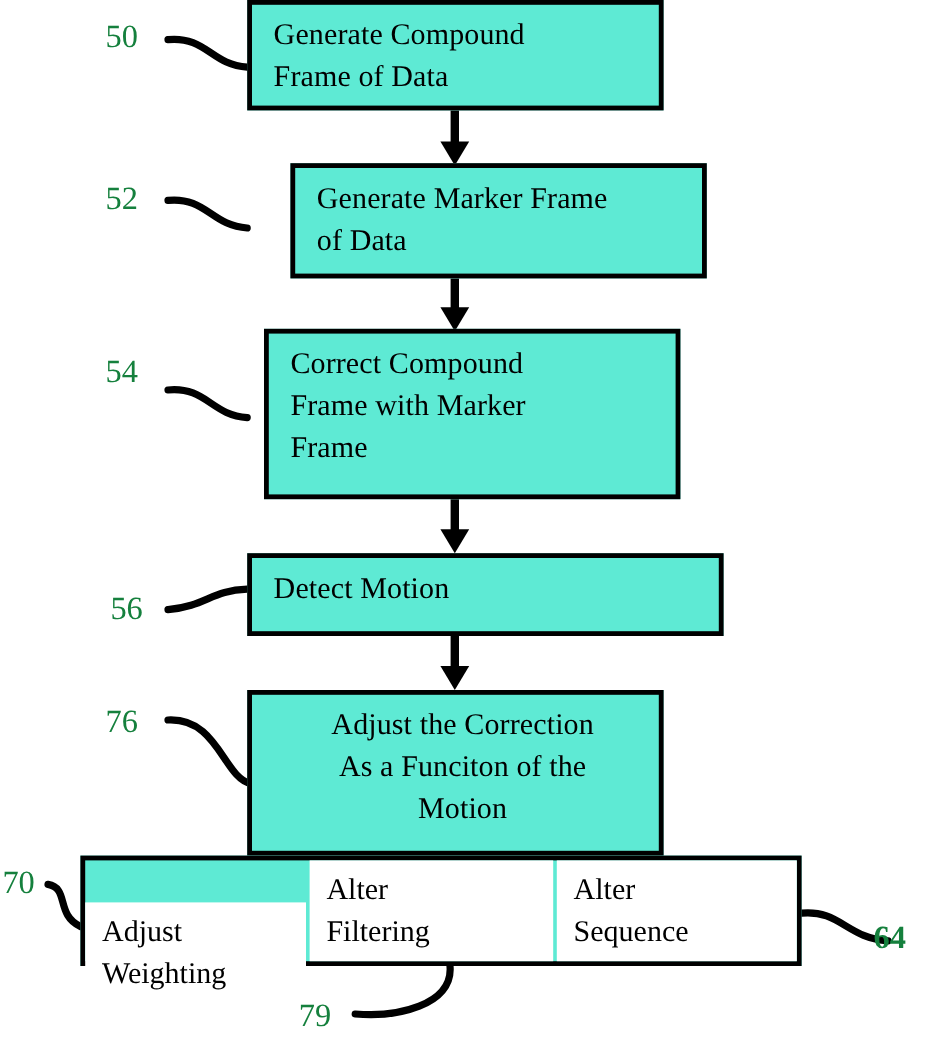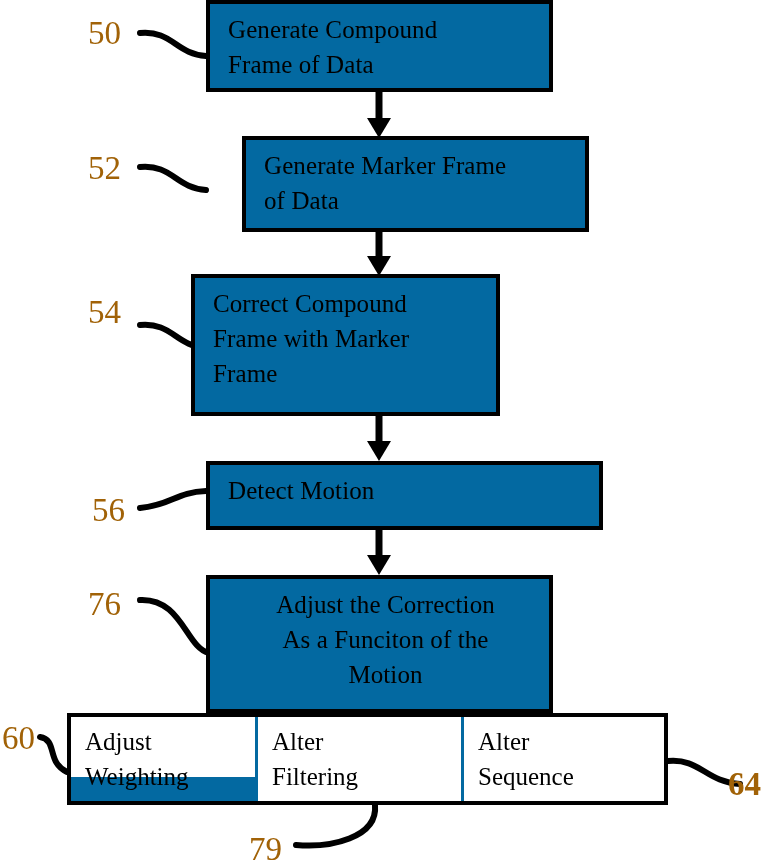--- a/index.html
+++ b/index.html
@@ -20,21 +20,21 @@
     position: absolute;
     left: 0;
     top: 0;
     width: 779px;
     height: 865px;
   }
   .box {
     position: absolute;
     box-sizing: border-box;
     border: 4px solid #000000;
-    background: #0369a1;
+    background: #5eead4;
     color: #000000;
   }
   .box-text {
     position: absolute;
     left: 18px;
     top: 8px;
     right: 6px;
     font-size: 25px;
     line-height: 1.40;
     letter-spacing: 0.1px;
@@ -51,23 +51,23 @@
     left: 14px;
     top: 8px;
     right: 4px;
     font-size: 25px;
     line-height: 1.38;
     white-space: pre-line;
     color: #000000;
   }
   .ref {
     position: absolute;
-    font-size: 33px;
+    font-size: 27px;
     line-height: 1;
-    color: #a16207;
+    color: #15803d;
     font-family: "Liberation Serif", "DejaVu Serif", serif;
   }
 </style>
 </head>
 <body>
 
 <div id="canvas">
 
   <svg class="fc-svg" viewBox="0 0 779 865" xmlns="http://www.w3.org/2000/svg">
 
@@ -116,21 +116,21 @@
 Frame of Data</div>
   </div>
   <div class="ref" style="left:88px; top:17px;">50</div>
 
   <div class="box" style="left:206px; top:136px; width:347px; height:96px;margin-left:36px;">
     <div class="box-text">Generate Marker Frame
 of  Data</div>
   </div>
   <div class="ref" style="left:88px; top:152px;">52</div>
 
-  <div class="box" style="left:191px; top:274px; width:309px; height:142px;">
+  <div class="box" style="left:220px; top:274px; width:347px; height:142px;">
     <div class="box-text">Correct Compound
 Frame with Marker
 Frame</div>
   </div>
   <div class="ref" style="left:88px; top:296px;">54</div>
 
   <div class="box" style="left:206px; top:461px; width:397px; height:69px;">
     <div class="box-text">Detect Motion</div>
   </div>
   <div class="ref" style="left:92px; top:494px;">56</div>
@@ -138,25 +138,25 @@
   <div class="box" style="left:206px; top:575px; width:347px; height:138px;text-align:center;">
     <div class="box-text">Adjust the Correction
 As a Funciton of the
 Motion</div>
   </div>
   <div class="ref" style="left:88px; top:588px;">76</div>
 
   <div class="box" style="left:67px; top:713px; width:601px; height:92px;">
   </div>
 
-  <div class="subbox" style="left:71px; top:717px; width:184px; height:60px;">
+  <div class="subbox" style="left:71px; top:752px; width:184px; height:60px;">
     <div class="subbox-text">Adjust
 Weighting</div>
   </div>
-  <div class="ref" style="left:2px; top:722px;">60</div>
+  <div class="ref" style="left:2px; top:722px;">70</div>
 
   <div class="subbox" style="left:258px; top:717px; width:203px; height:84px;">
     <div class="subbox-text">Alter
 Filtering</div>
   </div>
   <div class="ref" style="left:249px; top:833px;">79</div>
 
   <div class="subbox" style="left:464px; top:717px; width:200px; height:84px;">
     <div class="subbox-text">Alter
 Sequence</div>

